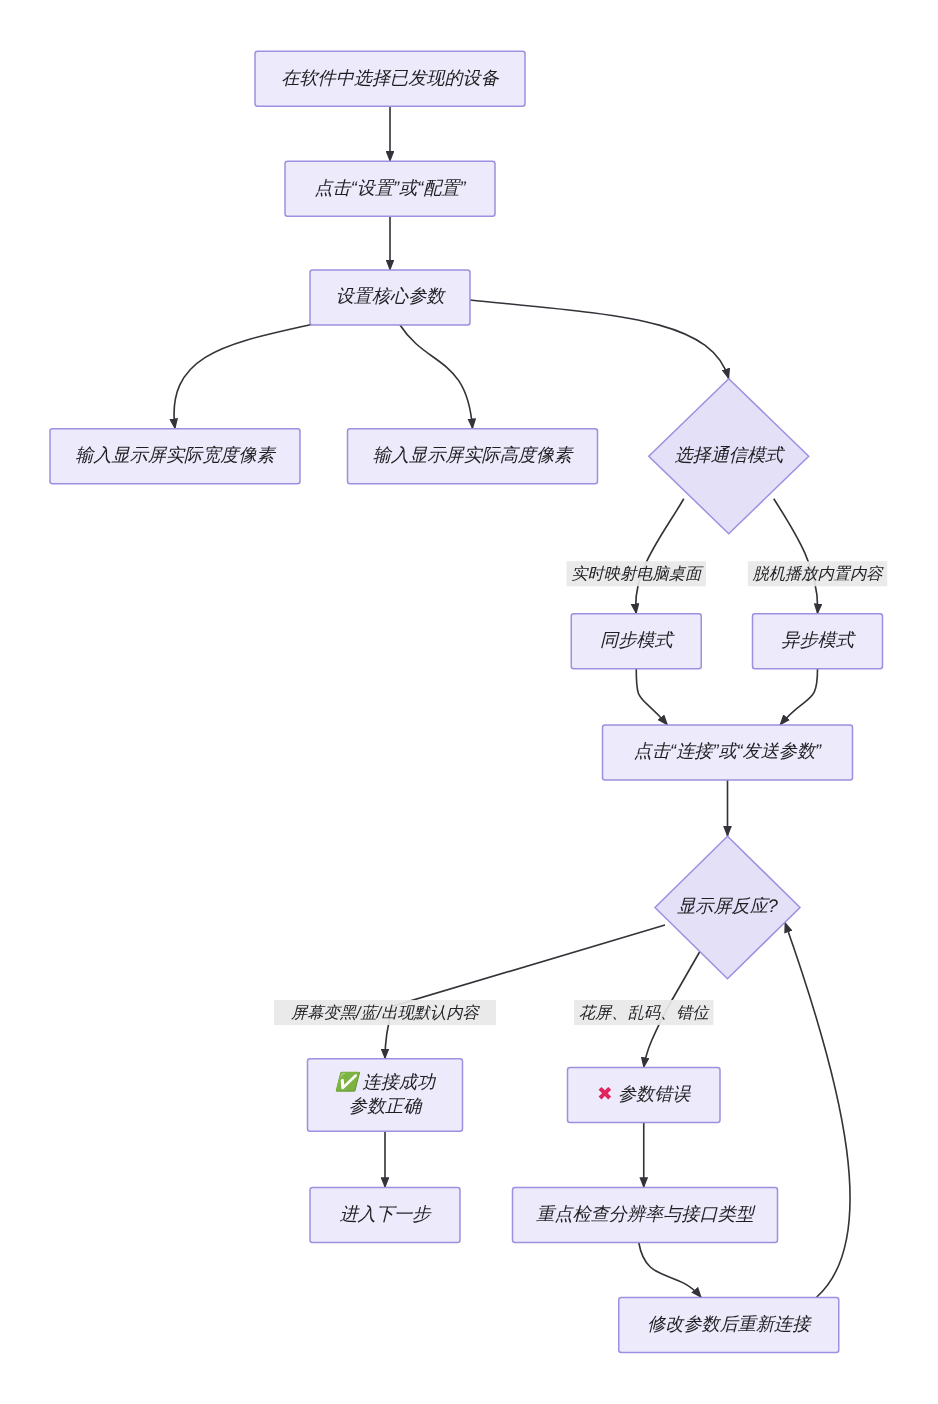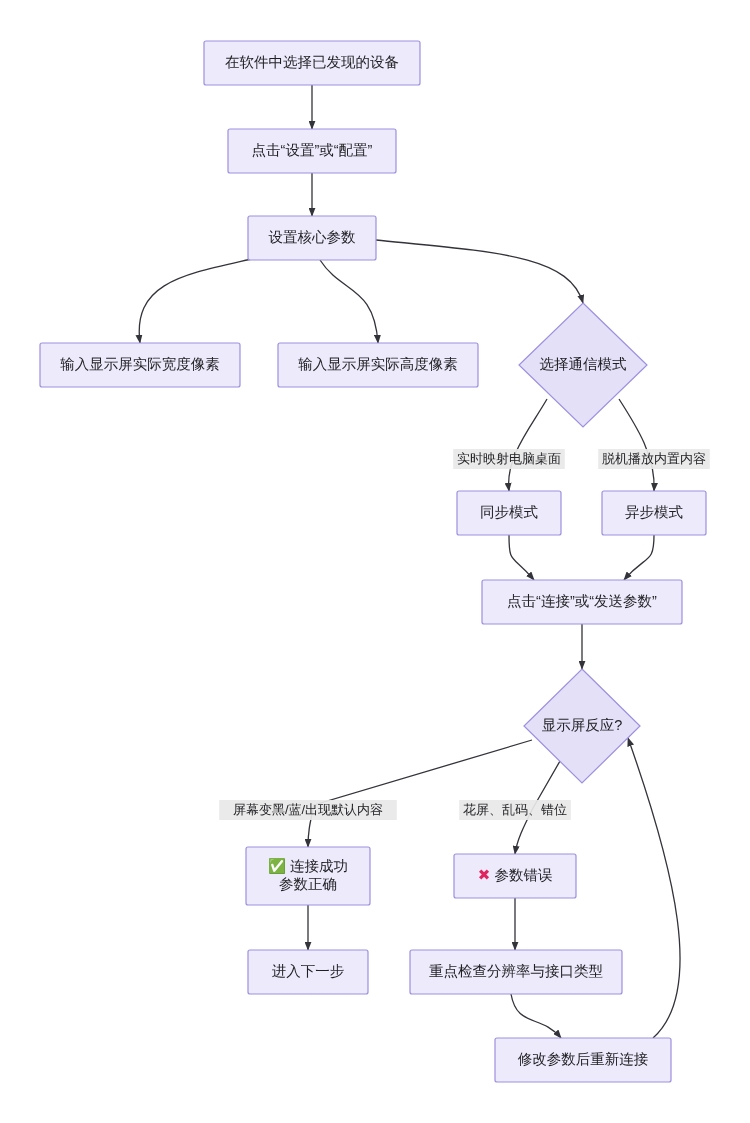--- a/index.html
+++ b/index.html
@@ -11,20 +11,21 @@
     width: 750px;
     height: 1123px;
     font-family: "Liberation Sans", "DejaVu Sans", sans-serif;
     overflow: hidden;
   }
   #flowchart-root {
     position: relative;
     width: 628px;
     height: 1123px;
     background: #ffffff;
+    font-style: italic;
   }
   svg.flow-svg {
     display: block;
     width: 750px;
     height: 1123px;
   }
   .node-rect {
     fill: #ECEAFB;
     stroke: #9E8FE0;
     stroke-width: 1.2px;

